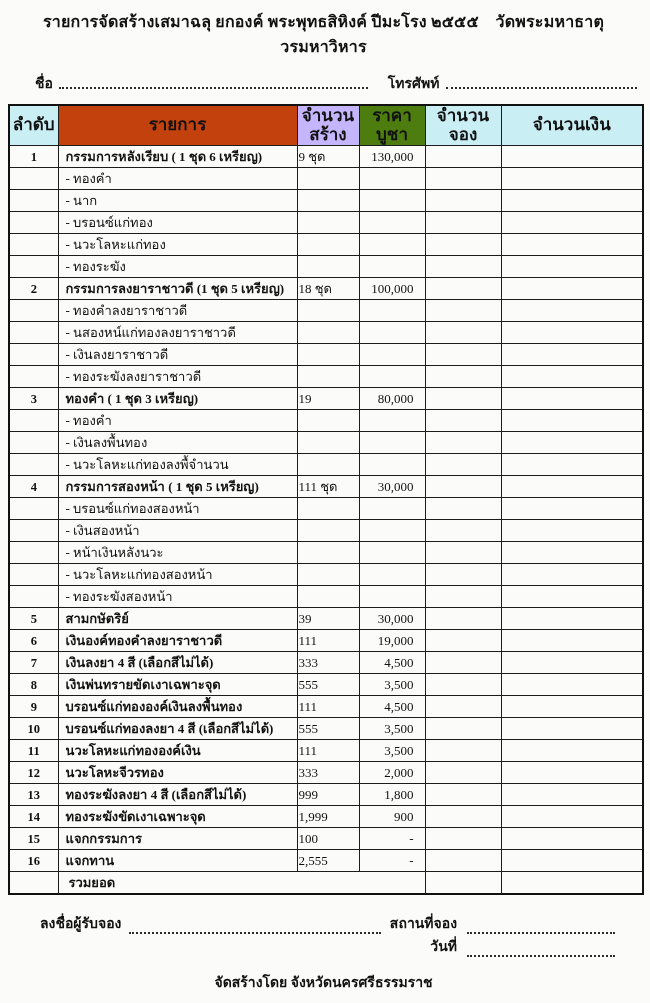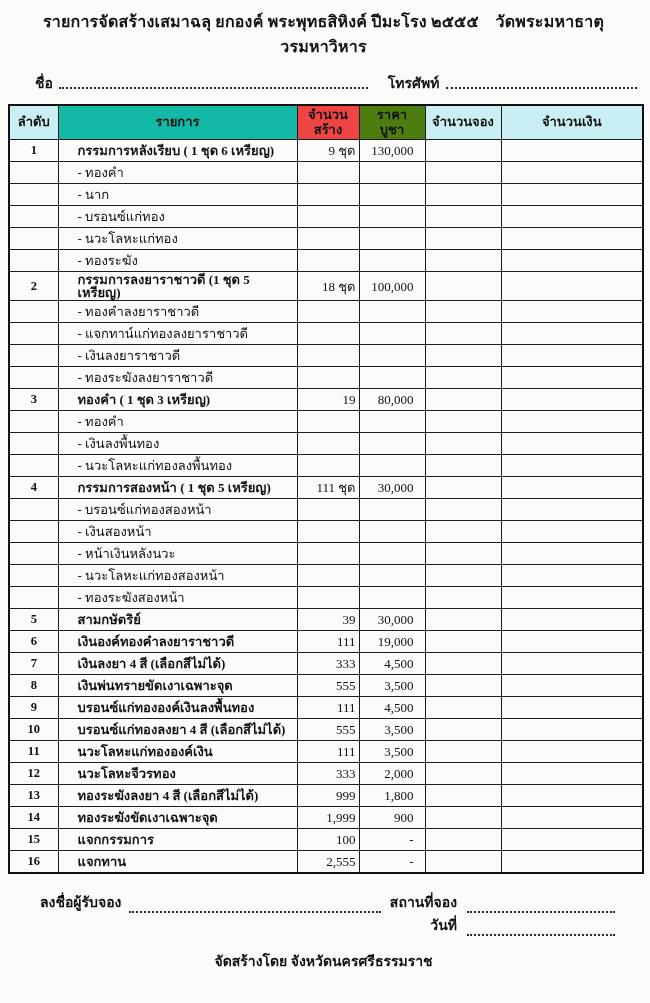--- a/index.html
+++ b/index.html
@@ -32,31 +32,31 @@
     border-collapse: collapse;
     table-layout: fixed;
     width: 634px;
     margin: 12px 0 0 8px;
     border: 2px solid #111;
   }
   th, td { border: 1px solid #1c1c1c; overflow: hidden; }
   th {
     background: #c9eef4;
     height: 31px;
-    font-size: 13px;
+    font-size: 17px;
     font-weight: bold;
     white-space: pre-line;
     line-height: 1.1;
     vertical-align: middle;
   }
   td { height: 19px; font-size: 13px; line-height: 1.0; vertical-align: middle; }
   td.c-no   { text-align: center; font-weight: bold; font-size: 12.5px; }
-  td.c-name { padding-left: 19px; font-weight: bold; }
+  td.c-name { padding-left: 7px; font-weight: bold; }
   tr.sub td.c-name { font-weight: normal; }
-  td.c-qty  { text-align: right; padding-right: 3px; font-weight: normal; }
+  td.c-qty  { padding-right: 3px; font-weight: normal; }
   td.c-price{ text-align: right; padding-right: 11px; font-weight: normal; }
   td.c-total{ padding-left: 10px; font-weight: bold; }
 
   .sig-block { margin: 19px 32px 0 40px; font-weight: bold; font-size: 14px; }
   .sig-row1 { display: flex; align-items: flex-end; height: 20px; }
   .sig-row1 .dots-sign  { flex: 1; margin-left: 8px; }
   .sig-row1 .label-place{ margin-left: 9px; }
   .sig-row1 .dots-place { width: 148px; margin-left: 10px; }
   .sig-row2 { display: flex; align-items: flex-end; justify-content: flex-end; height: 20px; margin-top: 3px; }
   .sig-row2 .dots-date  { width: 148px; margin-left: 10px; }
@@ -83,22 +83,22 @@
       <col style="width:49px">
         <col style="width:239px">
         <col style="width:62px">
       <col style="width:66px">
         <col style="width:76px">
         <col style="width:142px">
     </colgroup>
     <thead>
       <tr>
         <th style="background: rgb(201, 238, 244);">ลำดับ</th>
-        <th style="background: #14b8a6;">รายการ</th>
-        <th style="background: #ef4444;">จำนวน
+        <th style="background: #c2410c;">รายการ</th>
+        <th style="background: #c4b5fd;">จำนวน
 สร้าง</th>
         <th style="background: #4d7c0f;">ราคา
 บูชา</th>
         <th style="background: rgb(201, 238, 244);">จำนวนจอง</th>
         <th style="background: rgb(201, 238, 244);">จำนวนเงิน</th>
       </tr>
     </thead>
     <tbody>
         <tr class="main">
           <td class="c-no">1</td>
@@ -159,21 +159,21 @@
         <tr class="sub">
           <td class="c-no"></td>
           <td class="c-name">- ทองคำลงยาราชาวดี</td>
           <td class="c-qty"></td>
           <td class="c-price"></td>
           <td class="c-res"></td>
           <td class="c-amt"></td>
         </tr>
         <tr class="sub">
           <td class="c-no"></td>
-          <td class="c-name">- แจกทาน์แก่ทองลงยาราชาวดี</td>
+          <td class="c-name">- นสองหน์แก่ทองลงยาราชาวดี</td>
           <td class="c-qty"></td>
           <td class="c-price"></td>
           <td class="c-res"></td>
           <td class="c-amt"></td>
         </tr>
         <tr class="sub">
           <td class="c-no"></td>
           <td class="c-name">- เงินลงยาราชาวดี</td>
           <td class="c-qty"></td>
           <td class="c-price"></td>
@@ -207,21 +207,21 @@
         <tr class="sub">
           <td class="c-no"></td>
           <td class="c-name">- เงินลงพื้นทอง</td>
           <td class="c-qty"></td>
           <td class="c-price"></td>
           <td class="c-res"></td>
           <td class="c-amt"></td>
         </tr>
         <tr class="sub">
           <td class="c-no"></td>
-          <td class="c-name">- นวะโลหะแก่ทองลงพื้นทอง</td>
+          <td class="c-name">- นวะโลหะแก่ทองลงพื้จำนวน</td>
           <td class="c-qty"></td>
           <td class="c-price"></td>
           <td class="c-res"></td>
           <td class="c-amt"></td>
         </tr>
         <tr class="main">
           <td class="c-no">4</td>
           <td class="c-name">กรรมการสองหน้า ( 1 ชุด 5 เหรียญ)</td>
           <td class="c-qty">111 ชุด</td>
           <td class="c-price">30,000</td>
@@ -354,20 +354,26 @@
           <td class="c-qty">100</td>
           <td class="c-price">-</td>
           <td class="c-res"></td>
           <td class="c-amt"></td>
         </tr>
         <tr class="main">
           <td class="c-no">16</td>
           <td class="c-name">แจกทาน</td>
           <td class="c-qty">2,555</td>
           <td class="c-price">-</td>
+          <td class="c-res"></td>
+          <td class="c-amt"></td>
+        </tr>
+        <tr class="total">
+          <td class="c-no"></td>
+          <td class="c-total" colspan="3">รวมยอด</td>
           <td class="c-res"></td>
           <td class="c-amt"></td>
         </tr>
       </tbody>
   </table>
 
   <div class="sig-block">
     <div class="fill-line sig-row1">
       <span>ลงชื่อผู้รับจอง</span>
       <span class="dots dots-sign"></span>

